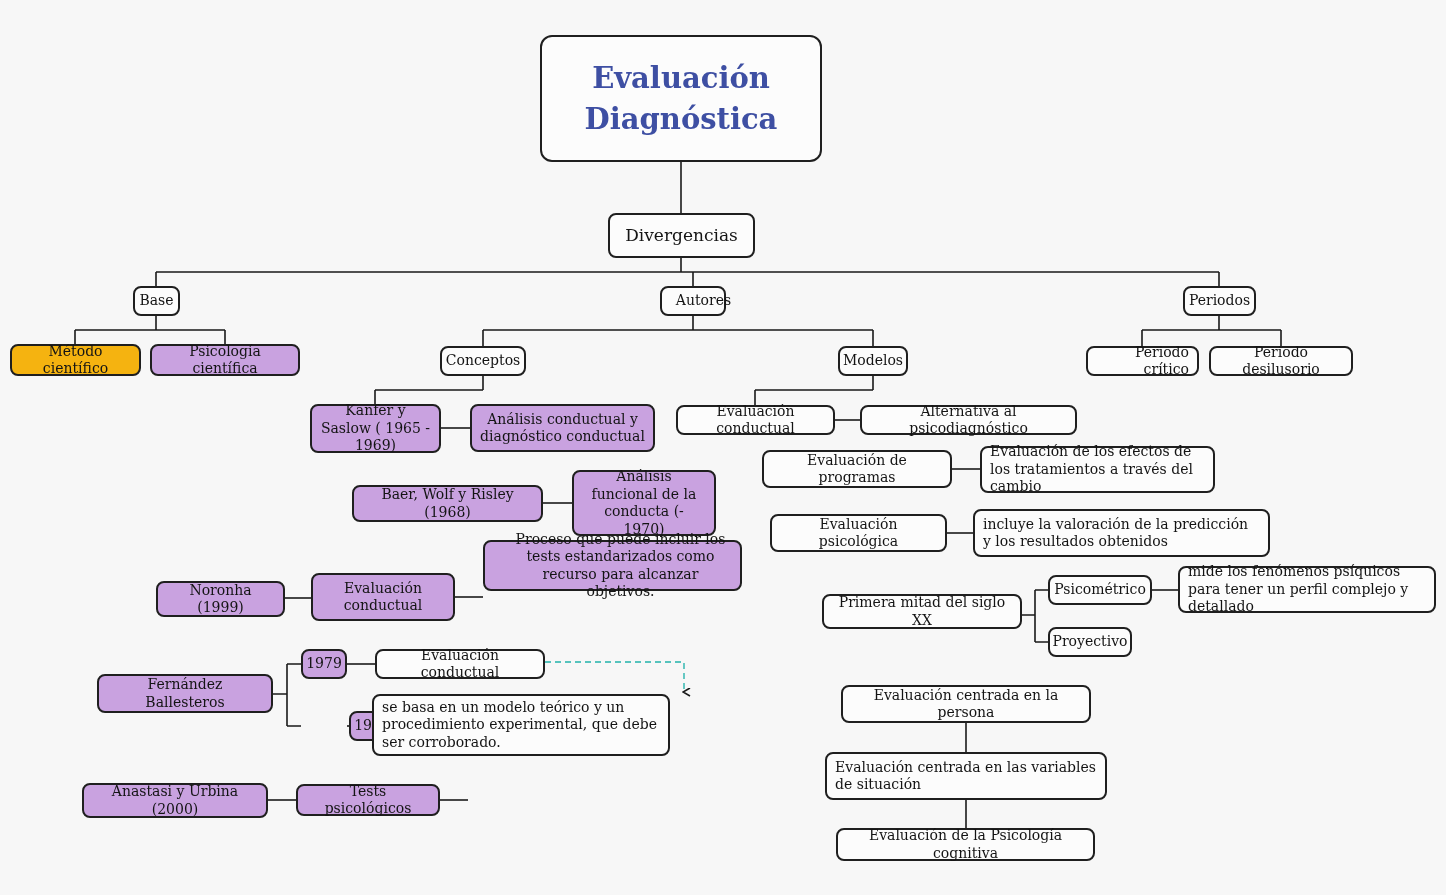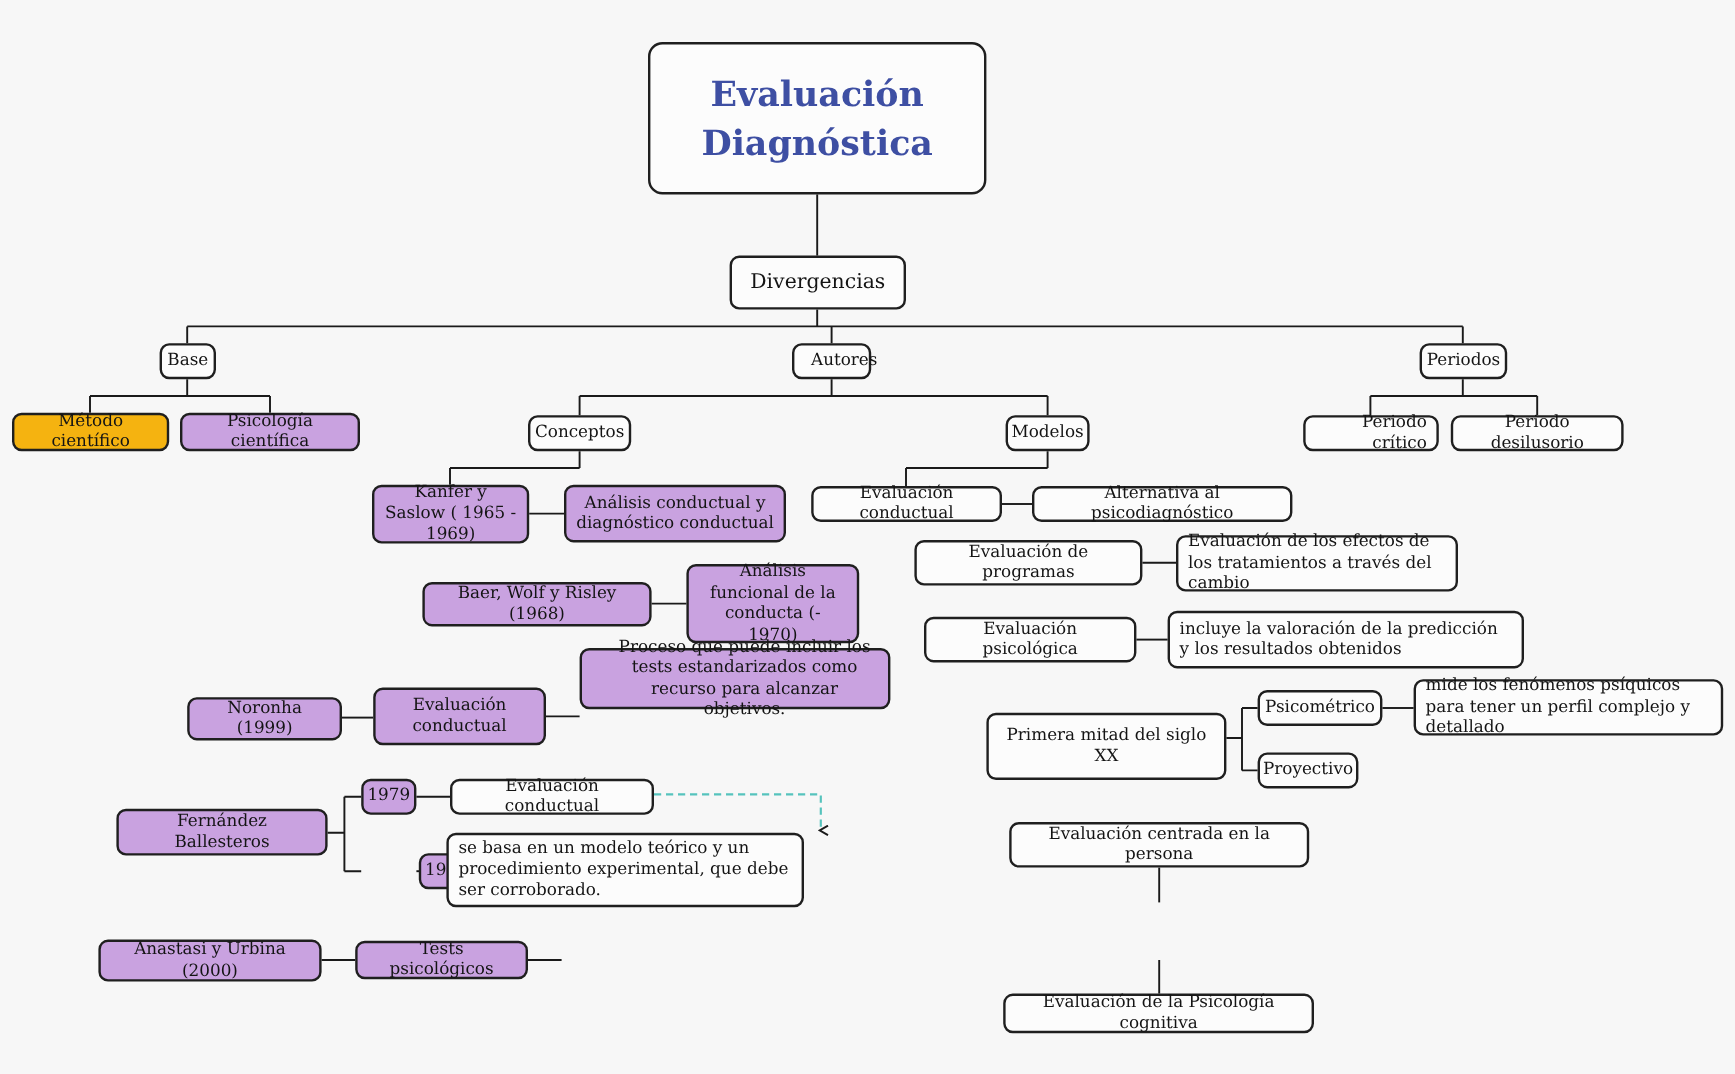--- a/index.html
+++ b/index.html
@@ -52,21 +52,21 @@
   #n-se-basa{left:372px;top:694px;width:298px;height:62px;}
   #n-anastasi{left:82px;top:783px;width:186px;height:35px;}
   #n-tests{left:296px;top:784px;width:144px;height:32px;}
   #n-se-puede{left:468px;top:766px;width:272px;height:66px;}
   #n-eval-conductual-modelos{left:676px;top:405px;width:159px;height:30px;}
   #n-alternativa{left:860px;top:405px;width:217px;height:30px;padding:2px 5px;}
   #n-eval-programas{left:762px;top:450px;width:190px;height:38px;}
   #n-eval-efectos{left:980px;top:446px;width:235px;height:47px;}
   #n-eval-psicologica{left:770px;top:514px;width:177px;height:38px;}
   #n-incluye{left:973px;top:509px;width:297px;height:48px;}
-  #n-primera-mitad{left:822px;top:594px;width:200px;height:56px;}
+  #n-primera-mitad{left:822px;top:594px;width:200px;height:35px;}
   #n-psicometrico{left:1048px;top:575px;width:104px;height:30px;}
   #n-proyectivo{left:1048px;top:627px;width:84px;height:30px;}
   #n-mide{left:1178px;top:566px;width:258px;height:47px;}
   #n-eval-persona{left:841px;top:685px;width:250px;height:38px;}
   #n-eval-variables{left:825px;top:752px;width:282px;height:48px;}
   #n-eval-cognitiva{left:836px;top:828px;width:259px;height:33px;padding:2px 17px;}
 </style>
 </head>
 <body>
 
@@ -138,15 +138,16 @@
   <div class="node" id="n-alternativa">Alternativa al psicodiagnóstico</div>
   <div class="node" id="n-eval-programas">Evaluación de programas</div>
   <div class="node left" id="n-eval-efectos">Evaluación de los efectos de los tratamientos a través del cambio</div>
   <div class="node" id="n-eval-psicologica">Evaluación psicológica</div>
   <div class="node left" id="n-incluye">incluye la valoración de la predicción y los resultados obtenidos</div>
   <div class="node" id="n-primera-mitad">Primera mitad del siglo XX</div>
   <div class="node" id="n-psicometrico">Psicométrico</div>
   <div class="node" id="n-proyectivo">Proyectivo</div>
   <div class="node left" id="n-mide">mide los fenómenos psíquicos para tener un perfil complejo y detallado</div>
   <div class="node" id="n-eval-persona">Evaluación centrada en la persona</div>
+  <div class="node left" id="n-eval-variables">Evaluación  centrada en las variables de situación</div>
   <div class="node" id="n-eval-cognitiva">Evaluación de la Psicología cognitiva</div>
 
 </div>
 
 </body></html>

